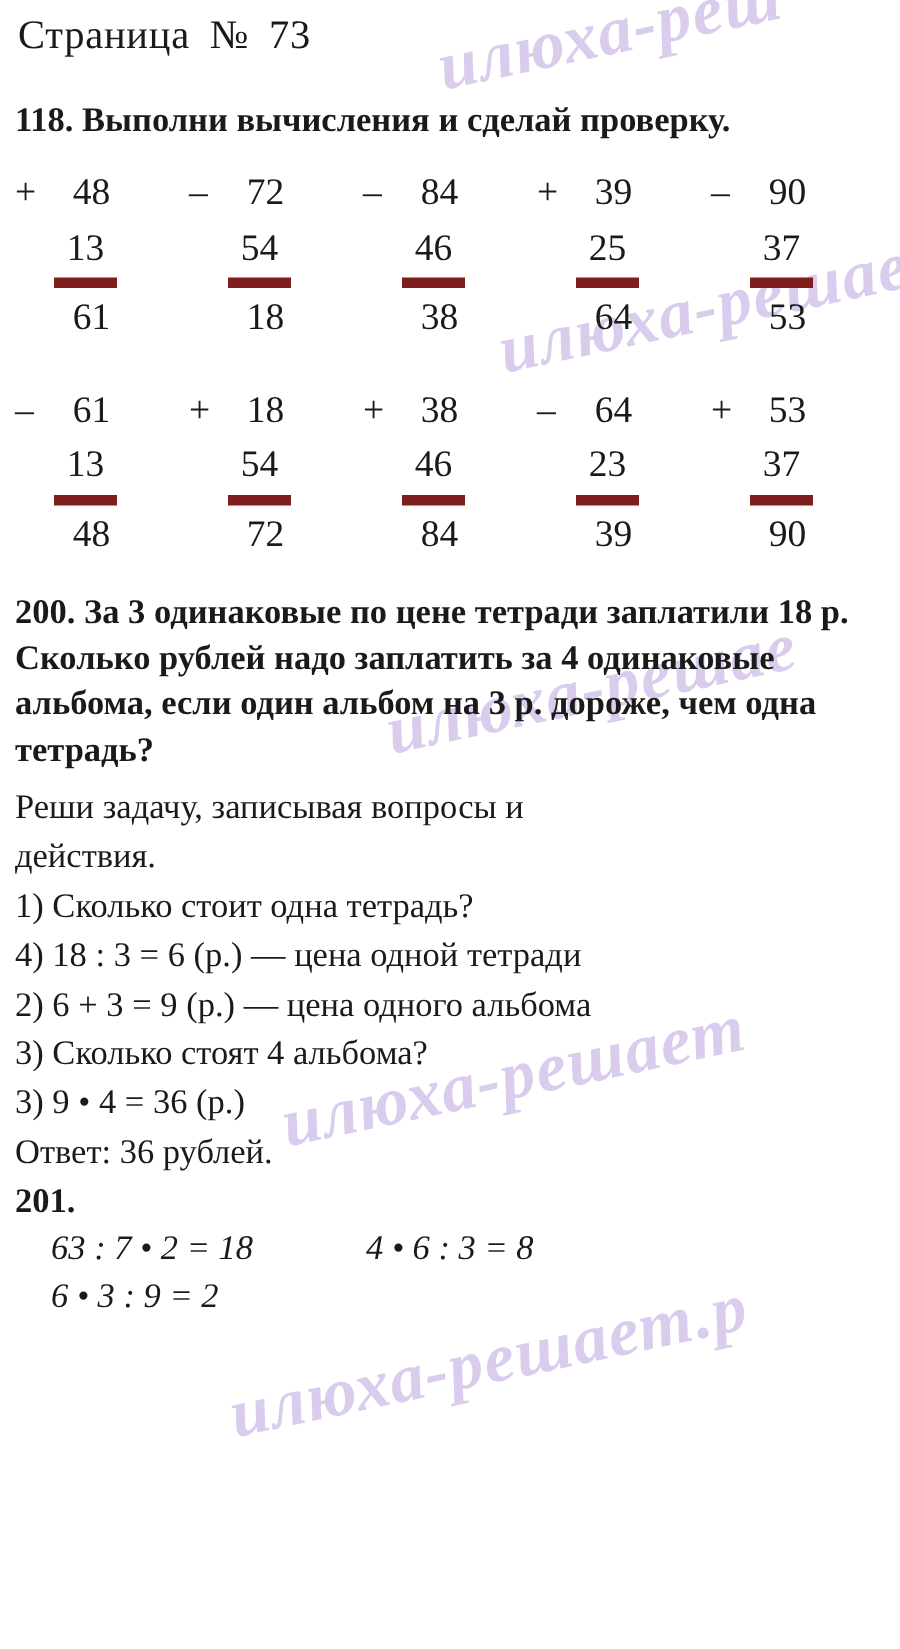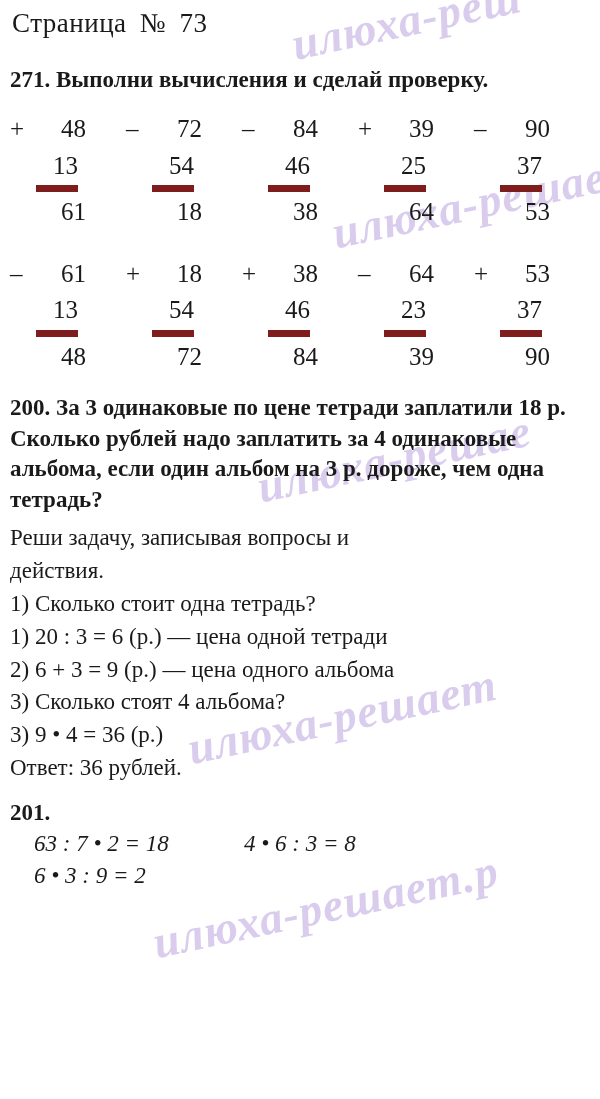--- a/index.html
+++ b/index.html
@@ -88,21 +88,21 @@
     display: flex;
     align-items: baseline;
   }
   .calc .sign {
     width: 26px;
     text-align: left;
     font-size: 25px;
   }
   .calc .val {
     width: 50px;
-    text-align: right;
+    text-align: center;
   }
   .calc .line2 .val {
     border-bottom: 7px solid #7f1d1d;
     display: inline-block;
     padding-bottom: 1px;
     width: 42px;
   }
   .calc .line3 .val {
     padding-top: 2px;
   }
@@ -119,21 +119,21 @@
     margin: 0 0 2px 0;
   }
   .steps p {
     font-size: 23px;
     line-height: 1.38;
     margin: 0 0 1px 0;
   }
   .task-201-label {
     font-size: 23px;
     font-weight: bold;
-    margin: 16px 0 2px 0;
+    margin: 4px 0 2px 0;
   }
   .expr-table {
     margin-left: 24px;
   }
   .expr-row {
     display: flex;
     font-style: italic;
     font-size: 23px;
     line-height: 1.42;
   }
@@ -154,21 +154,21 @@
   </div>
 
   <div class="content">
 
     <div class="page-header">
       <span>Страница</span>
       <span class="num">№</span>
       <span class="num">73</span>
     </div>
 
-    <div class="task-title">271. Выполни вычисления и сделай проверку.</div>
+    <div class="task-title">118. Выполни вычисления и сделай проверку.</div>
 
     <div class="calc-row first">
       <div class="calc">
         <div class="line1">
             <span class="sign">+</span>
             <span class="val">48</span>
           </div>
         <div class="line2">
             <span class="sign"></span>
             <span class="val">13</span>
@@ -309,21 +309,21 @@
       </div>
     </div>
 
     <div class="task-200-title">200. За 3 одинаковые по цене тетради заплатили 18 р. Сколько рублей надо заплатить за 4 одинаковые альбома, если один альбом на 3 р. дороже, чем одна тетрадь?</div>
 
     <div class="body-text">Реши задачу, записывая вопросы и</div>
     <div class="body-text">действия.</div>
 
     <div class="steps">
       <p>1) Сколько стоит одна тетрадь?</p>
-      <p>1) 20 : 3 = 6 (р.) — цена одной тетради</p>
+      <p>4) 18 : 3 = 6 (р.) — цена одной тетради</p>
       <p>2) 6 + 3 = 9 (р.) — цена одного альбома</p>
       <p>3) Сколько стоят 4 альбома?</p>
       <p>3) 9 • 4 = 36 (р.)</p>
       <p>Ответ: 36 рублей.</p>
     </div>
 
     <div class="task-201-label">201.</div>
 
     <div class="expr-table">
       <div class="expr-row">

